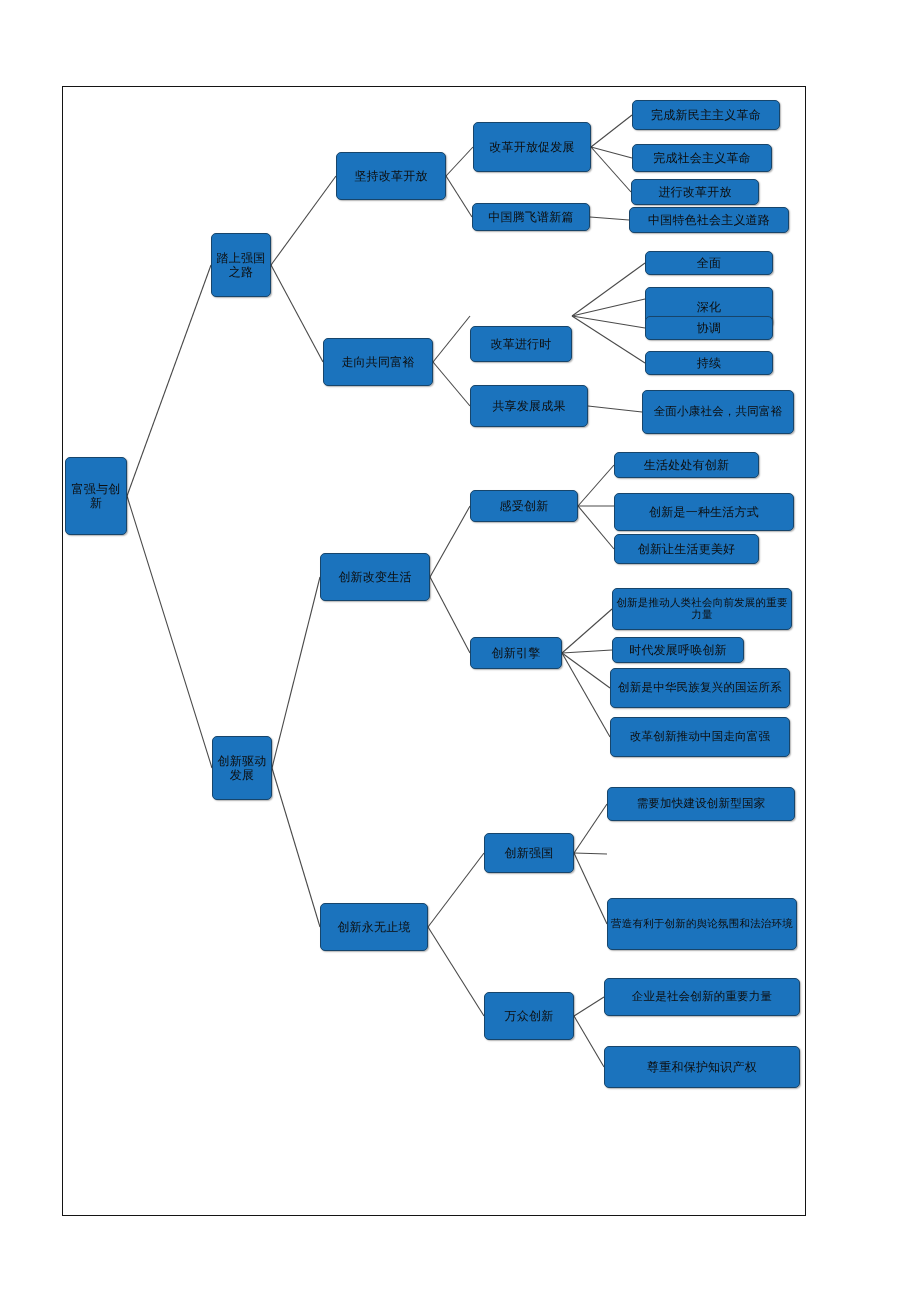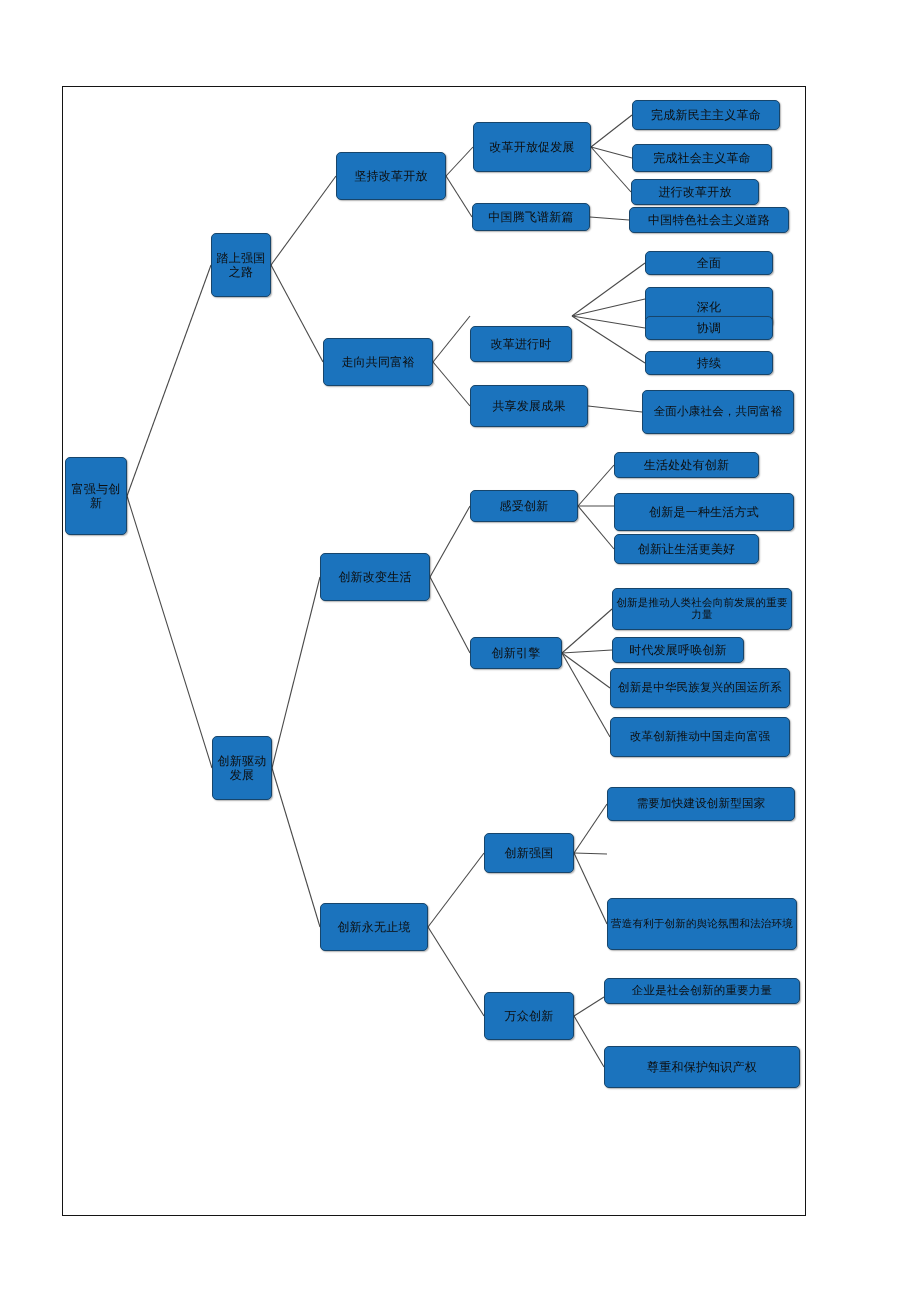--- a/index.html
+++ b/index.html
@@ -179,19 +179,19 @@
     </div>
     <div class="node t12" style="left: 484px; top: 992px; width: 90px; height: 48px; background: rgb(27, 115, 189); border-color: rgb(23, 69, 107);">
       <span>万众创新</span>
     </div>
     <div class="node t11" style="left: 607px; top: 787px; width: 188px; height: 34px; background: rgb(27, 115, 189); border-color: rgb(23, 69, 107);">
       <span>需要加快建设创新型国家</span>
     </div>
     <div class="node t10" style="left: 607px; top: 898px; width: 190px; height: 52px; background: rgb(27, 115, 189); border-color: rgb(23, 69, 107);">
       <span>营造有利于创新的舆论氛围和法治环境</span>
     </div>
-    <div class="node t11" style="left: 604px; top: 978px; width: 196px; height: 26px; background: rgb(27, 115, 189); border-color: rgb(23, 69, 107);">
+    <div class="node t11" style="left: 604px; top: 978px; width: 196px; height: 38px; background: rgb(27, 115, 189); border-color: rgb(23, 69, 107);">
       <span>企业是社会创新的重要力量</span>
     </div>
     <div class="node t12" style="left: 604px; top: 1046px; width: 196px; height: 42px; background: rgb(27, 115, 189); border-color: rgb(23, 69, 107);">
       <span>尊重和保护知识产权</span>
     </div>
   </div>
 
 </body></html>

